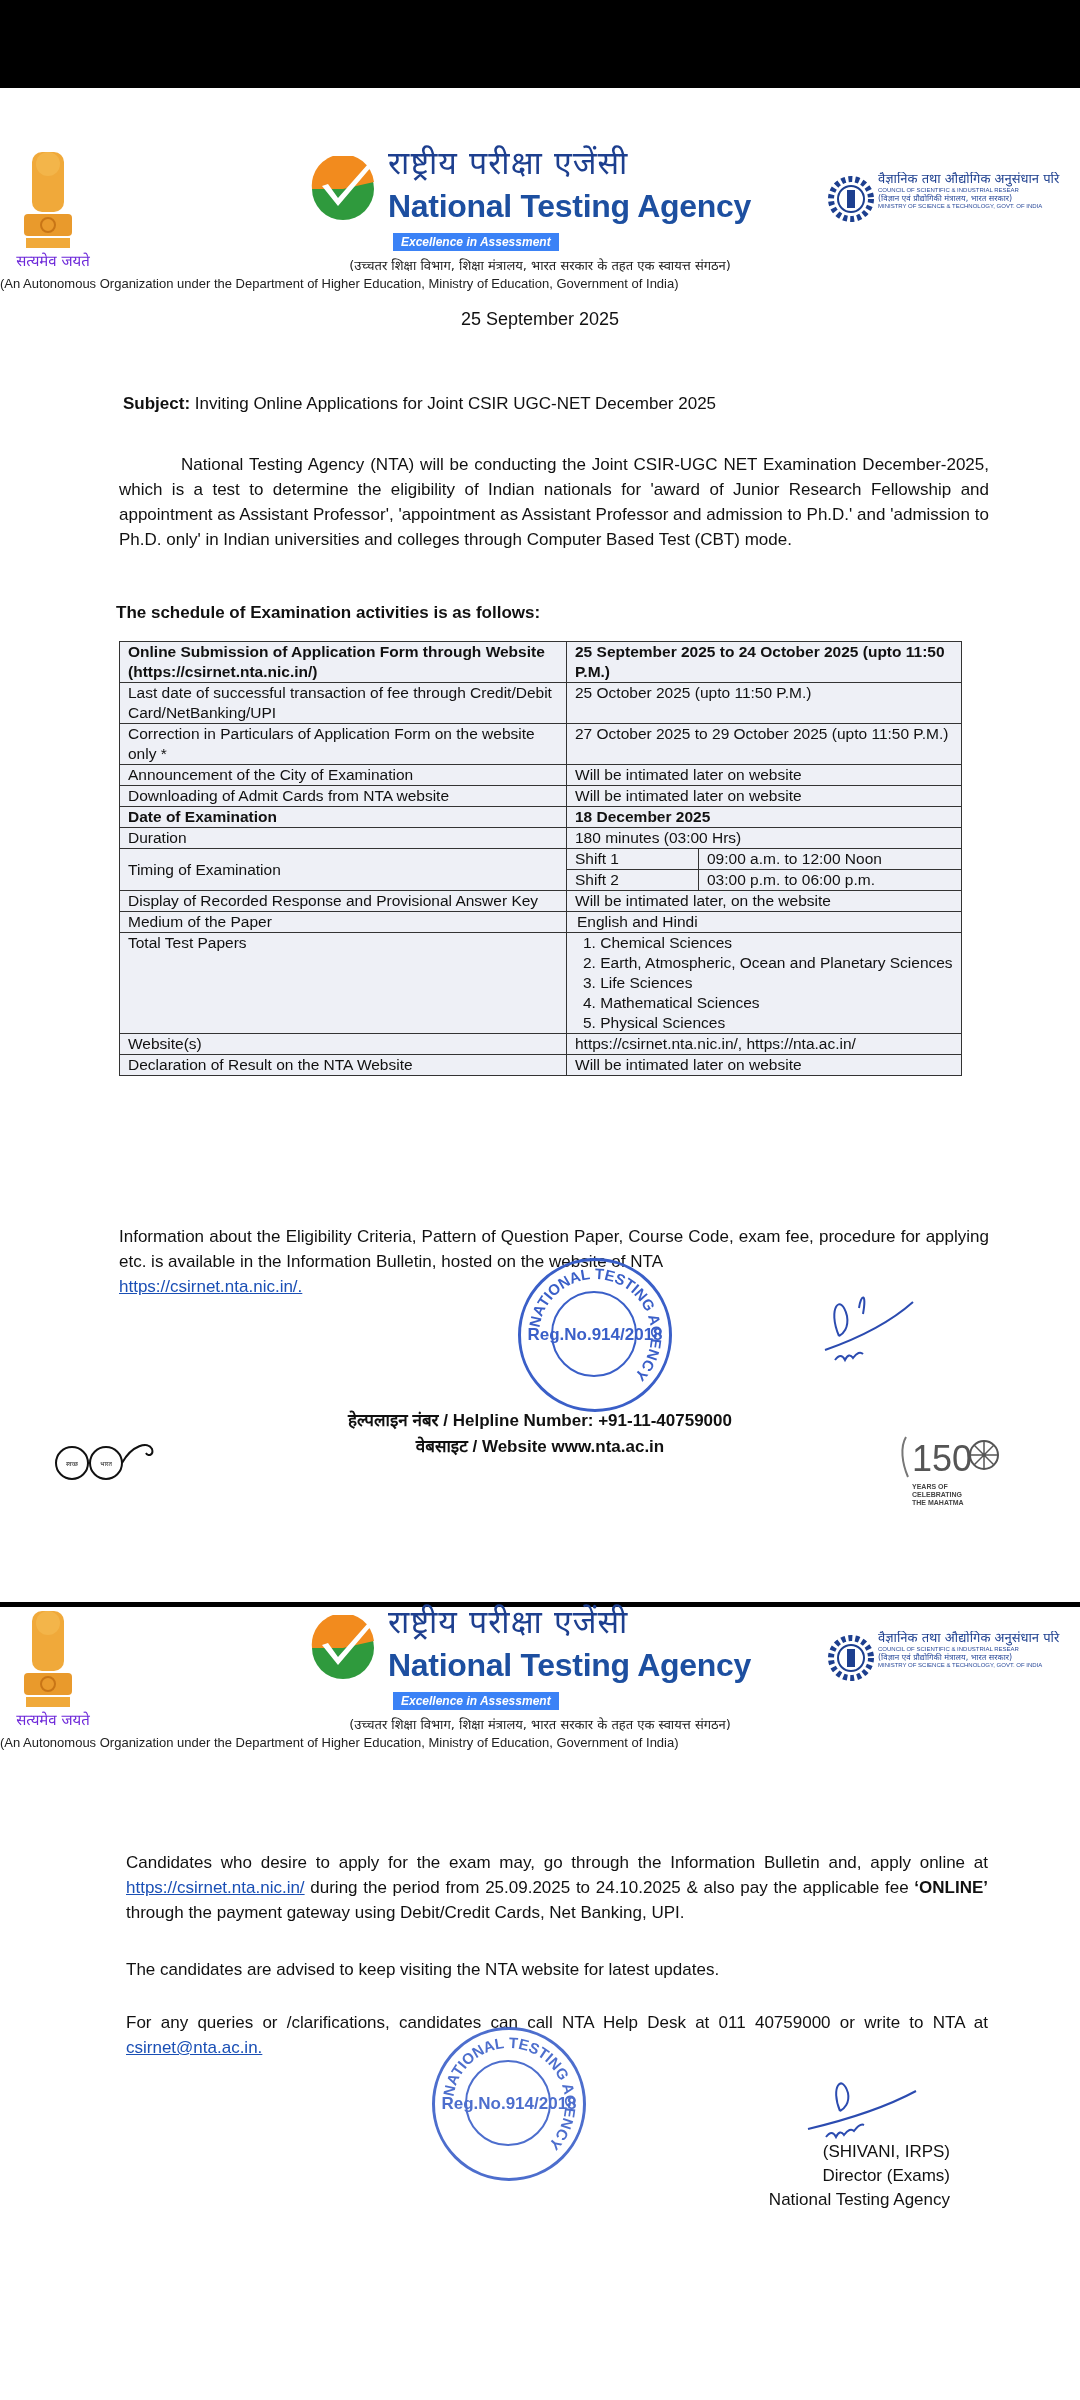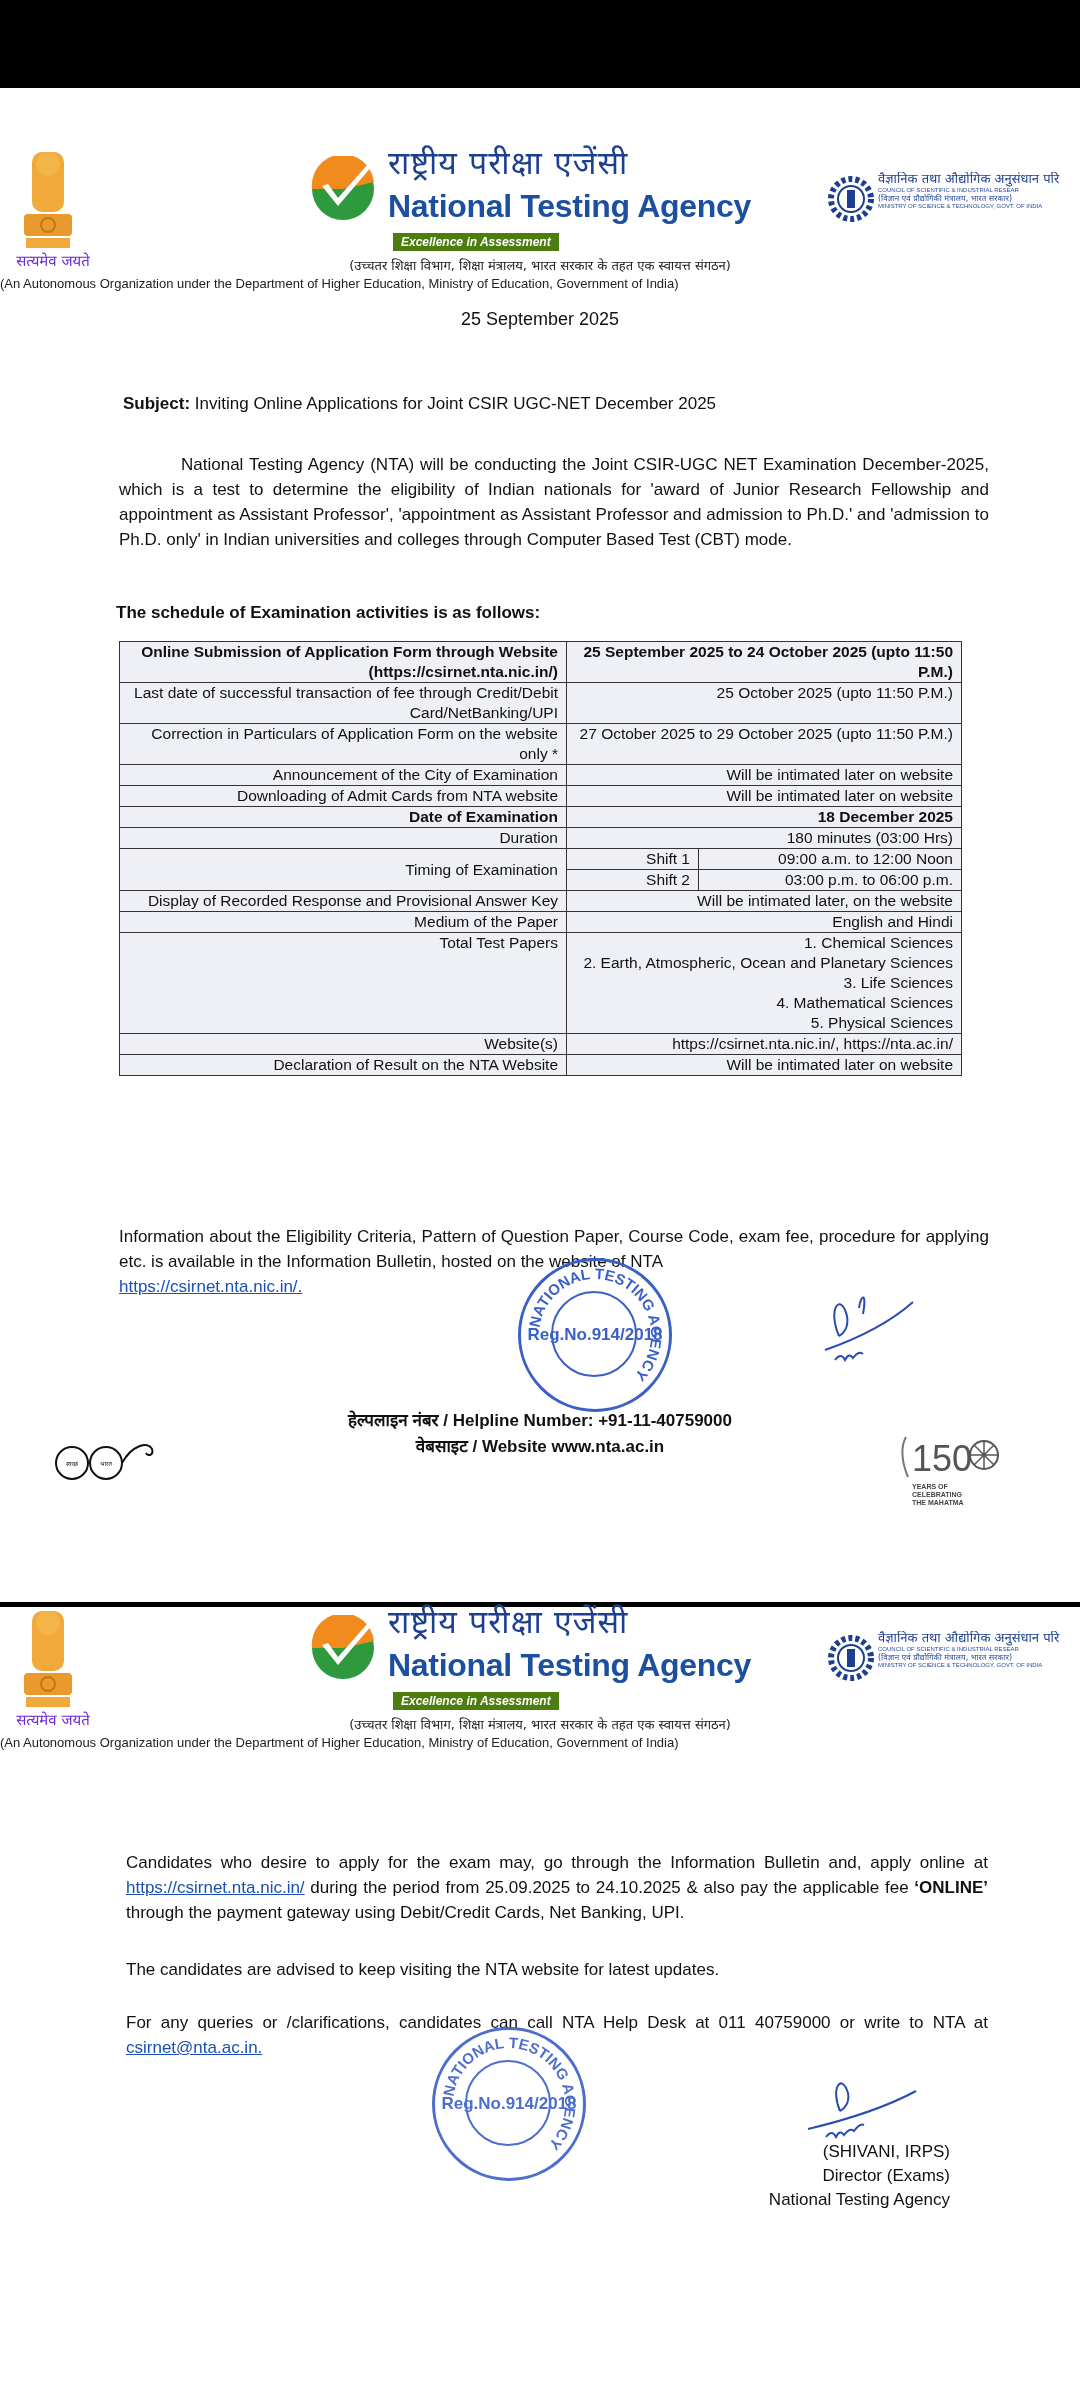--- a/index.html
+++ b/index.html
@@ -15,31 +15,31 @@
   .page1 { top: 88px; height: 1514px; }
   .page2 { top: 1607px; height: 793px; }
 
   
   .letterhead { position: absolute; left: 0; top: 0; width: 1080px; height: 210px; }
   .emblem { position: absolute; left: 18px; top: 56px; width: 60px; height: 110px; }
   .emblem-caption { position: absolute; left: 8px; top: 162px; width: 90px; text-align: center; font-size: 15px; color: #6d28d9; font-family: "DejaVu Sans", sans-serif; }
   .nta-logo-mark { position: absolute; left: 310px; top: 68px; width: 66px; height: 66px; }
   .nta-hindi { position: absolute; left: 388px; top: 52px; font-size: 32px; color: #1d3f8f; font-family: "DejaVu Sans", sans-serif; letter-spacing: 1px; }
   .nta-english { position: absolute; left: 388px; top: 100px; font-size: 32px; font-weight: bold; color: #1d4fa0; letter-spacing: -0.3px; }
-  .nta-tagline { position: absolute; left: 393px; top: 145px; background: #4d7c0f; color: #fff; font-size: 12px; font-weight: bold; font-style: italic; padding: 2px 8px; }
+  .nta-tagline { position: absolute; left: 393px; top: 145px; background: #3b82f6; color: #fff; font-size: 12px; font-weight: bold; font-style: italic; padding: 2px 8px; }
   .csir-logo { position: absolute; left: 828px; top: 86px; width: 46px; height: 50px; }
   .csir-text { position: absolute; left: 878px; top: 84px; width: 200px; line-height: 1.15; }
   .csir-hindi { font-size: 13px; color: #1d3f8f; font-family: "DejaVu Sans", sans-serif; white-space: nowrap; overflow: hidden; }
   .csir-en { font-size: 6px; color: #2a4a9a; white-space: nowrap; overflow: hidden; }
   .csir-hindi2 { font-size: 8px; color: #2a4a9a; font-family: "DejaVu Sans", sans-serif; white-space: nowrap; overflow: hidden; }
   .lh-hindi-sub { position: absolute; left: 0; width: 1080px; top: 168px; text-align: center; font-size: 13px; font-family: "DejaVu Sans", sans-serif; color: #222; }
   .lh-en-sub { position: absolute; left: 0; width: 1080px; top: 188px; text-align: left; font-size: 13px; color: #222; }
 
   
-  .body-font { font-family: "Liberation Sans", "DejaVu Sans", sans-serif; text-align: right; }
+  .body-font { font-family: "Liberation Sans", "DejaVu Sans", sans-serif; }
   .notice-title { position: absolute; left: 0; width: 1080px; top: 218px; text-align: center; font-size: 18px; line-height: 26px; }
   .subject { position: absolute; left: 123px; top: 306px; font-size: 17px; }
   .subject b { font-weight: bold; }
   .para { position: absolute; left: 119px; width: 870px; font-size: 17px; line-height: 25px; text-align: justify; }
   .para.indent { text-indent: 62px; }
   .p1 { top: 364px; }
   .schedule-heading { position: absolute; left: 116px; top: 515px; font-size: 17px; font-weight: bold; }
 
   table.schedule {
     position: absolute; left: 119px; top: 553px; width: 843px;
@@ -168,21 +168,21 @@
     <tr>
       <td class="shift-label">Shift 2</td>
       <td>03:00 p.m. to 06:00 p.m.</td>
     </tr>
     <tr>
       <td class="c1">Display of Recorded Response and Provisional Answer Key</td>
       <td colspan="2">Will be intimated later, on the website</td>
     </tr>
     <tr>
       <td class="c1">Medium of the Paper</td>
-      <td colspan="2" style="padding-left: 0;">English and Hindi</td>
+      <td colspan="2" style="padding-left: 10px;">English and Hindi</td>
     </tr>
     <tr>
       <td class="c1">Total Test Papers</td>
       <td colspan="2" style="padding-left: 14px;">
         <ul class="paper-list">
           <li>1. Chemical Sciences</li>
           <li>2. Earth, Atmospheric, Ocean and Planetary Sciences</li>
           <li>3. Life Sciences</li>
           <li>4. Mathematical Sciences</li>
           <li>5. Physical Sciences</li>

